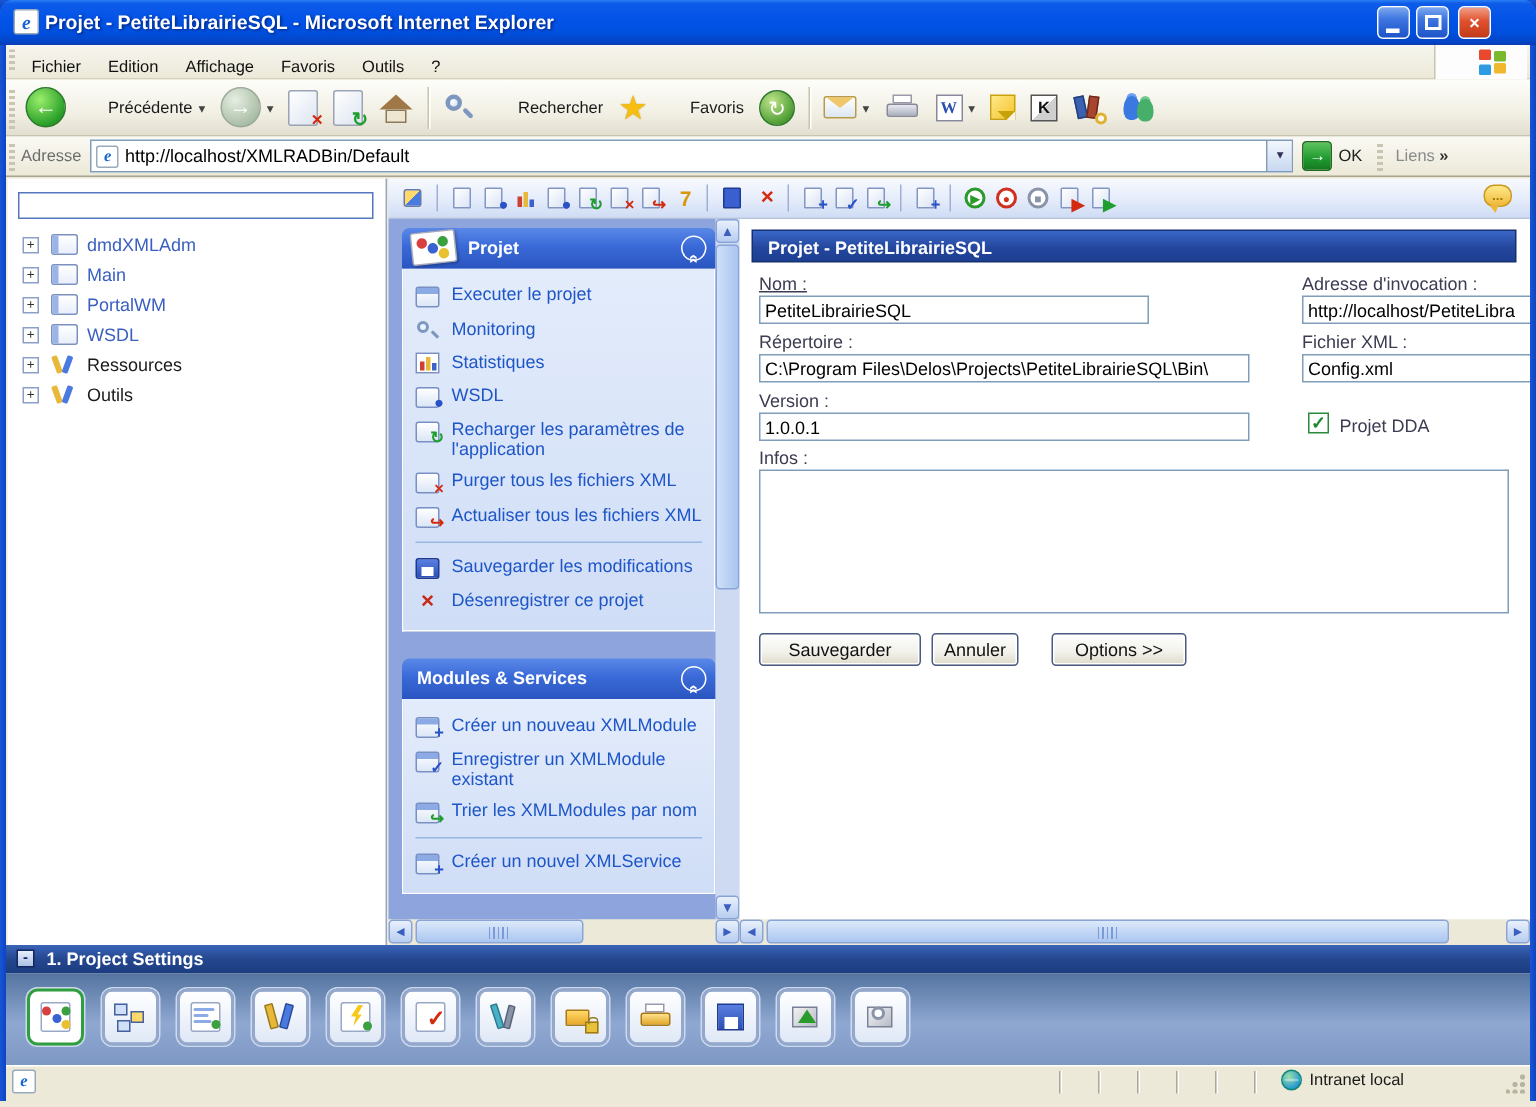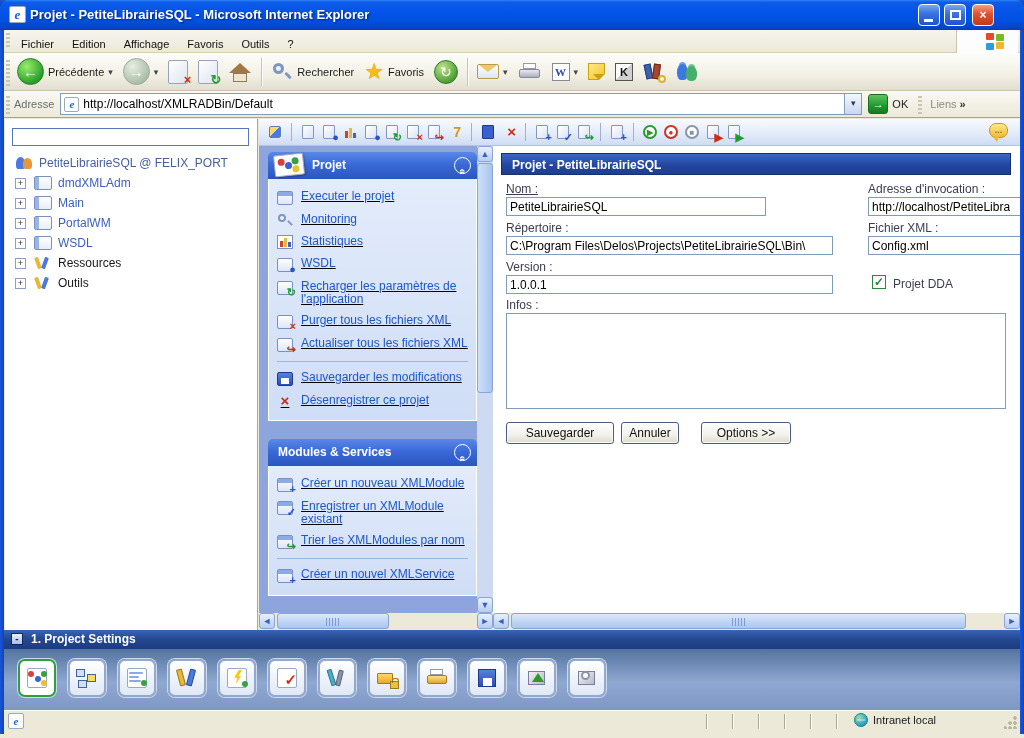--- a/index.html
+++ b/index.html
@@ -43,21 +43,21 @@
 
   
   .toolbar { position:absolute; left:4px; top:53px; width:1016px; height:38px;
     background:linear-gradient(180deg,#fdfdfa 0%,#f2f0e4 60%,#e2ded0 100%);
     border-bottom:1px solid #c8c4ae; display:flex; align-items:center; }
   .tbtn { display:flex; align-items:center; gap:4px; padding:0 5px; height:32px; }
   .navcirc { width:27px; height:27px; border-radius:50%; color:#fff; font-weight:bold; font-size:15px;
     text-align:center; line-height:25px; border:1px solid #2c7a2c;
     background:radial-gradient(circle at 35% 30%,#9aee6a,#2aa02a 70%,#187818); }
   .navcirc.disabled { border-color:#9aa89a; background:radial-gradient(circle at 35% 30%,#e6eee2,#a8bca4 75%); }
-  .tlabel { color:#1a1a1a; }
+  .tlabel { color:#1a1a1a;margin-left:24px; }
   .ddarrow { font-size:9px; color:#444; }
   .tsep { width:1px; height:28px; background:#c8c4ae; margin:0 4px; box-shadow:1px 0 0 #fff; }
   .pageicon { position:relative; width:20px; height:24px; background:linear-gradient(135deg,#fff,#dde4f0);
     border:1px solid #9aa4b8; border-radius:2px; }
   .badge { position:absolute; right:-4px; bottom:-3px; font-size:13px; font-weight:bold; line-height:1; }
   .badge.red { color:#d42a10; } .badge.green { color:#1f9e2f; }
   .home-ic { position:relative; width:24px; height:24px; }
   .home-roof { position:absolute; left:1px; top:3px; width:0; height:0;
     border-left:11px solid transparent; border-right:11px solid transparent; border-bottom:10px solid #a07848; }
   .home-body { position:absolute; left:5px; top:13px; width:14px; height:9px; background:#efe6d2; border:1px solid #8a7a5a; }
@@ -167,21 +167,21 @@
     background:linear-gradient(180deg,#5a88e8 0%,#3a6ad8 45%,#2a55c0 100%); line-height:27px; padding-left:10px; }
   .pane-hd.withicon { padding-left:44px; }
   .ph-card { position:absolute; left:6px; top:2px; width:30px; height:22px; background:#fff; border:1px solid #aab;
     border-radius:2px; transform:rotate(-6deg); box-shadow:1px 1px 2px #0004; }
   .ph-card i { position:absolute; width:7px; height:7px; border-radius:50%; }
   .ph-card .d1 { left:3px; top:3px; background:#d84040; } .ph-card .d2 { left:10px; top:7px; background:#3a62d0; }
   .ph-card .d3 { left:17px; top:3px; background:#3aa040; } .ph-card .d4 { left:17px; top:11px; background:#e8c030; }
   .collapse-circ { position:absolute; right:6px; top:5px; width:17px; height:17px; border:1px solid #fff;
     border-radius:50%; text-align:center; }
   .collapse-circ span { display:inline-block; transform:rotate(90deg); font-weight:bold; font-size:11px; line-height:15px; color:#fff; }
-  .pane-bd { background:linear-gradient(180deg,#e3ecfb,#cfddf6); border:1px solid #fff; border-top:none; padding:7px 6px 8px 6px;text-decoration:underline; }
+  .pane-bd { background:linear-gradient(180deg,#e3ecfb,#cfddf6); border:1px solid #fff; border-top:none; padding:7px 6px 8px 6px; }
   .titem { display:flex; gap:8px; padding:4px 2px; cursor:pointer; }
   .titem .txt { color:#1e56c8; font-size:12px; line-height:13px; }
   .pane-sep { height:1px; background:#9ab6e4; margin:5px 2px; }
   .sicon { position:relative; width:16px; height:14px; flex:0 0 16px; margin-top:1px;
     background:linear-gradient(180deg,#fff,#dbe6f6); border:1px solid #7a90c4; border-radius:2px; }
   .sicon.topbar:before { content:""; position:absolute; left:0; top:0; width:100%; height:4px; background:#8caae4; }
   .sicon .bdg { position:absolute; right:-4px; bottom:-4px; font-size:11px; font-weight:bold; line-height:1; }
   .sicon.floppy { background:linear-gradient(180deg,#5a7ee0,#2a4fb8); border-color:#1e3a90; }
   .sicon.floppy:after { content:""; position:absolute; left:3px; bottom:1px; width:8px; height:6px; background:#fff; }
   .bigx { font-size:15px; font-weight:bold; color:#c82818; width:16px; text-align:center; flex:0 0 16px; line-height:14px; }
@@ -403,27 +403,20 @@
     <div class="links">
       <span>Liens</span>
       <span class="chev">»</span>
     </div>
   </div>
 
   <div class="leftpane">
     <input class="filterbox" type="text" style="">
     <div class="tree">
       <div class="trow">
-        <span class="tico people" style="margin-left:10px;">
-            <i class="pp1"></i>
-            <i class="pp2"></i>
-          </span>
-        <span class="tlabel-slate">PetiteLibrairieSQL @ FELIX_PORT</span>
-      </div>
-      <div class="trow">
         <span class="texp">+</span>
         <span class="tico win"></span>
         <span class="tlabel-blue">dmdXMLAdm</span>
       </div>
       <div class="trow">
         <span class="texp">+</span>
         <span class="tico win"></span>
         <span class="tlabel-blue">Main</span>
       </div>
       <div class="trow">

